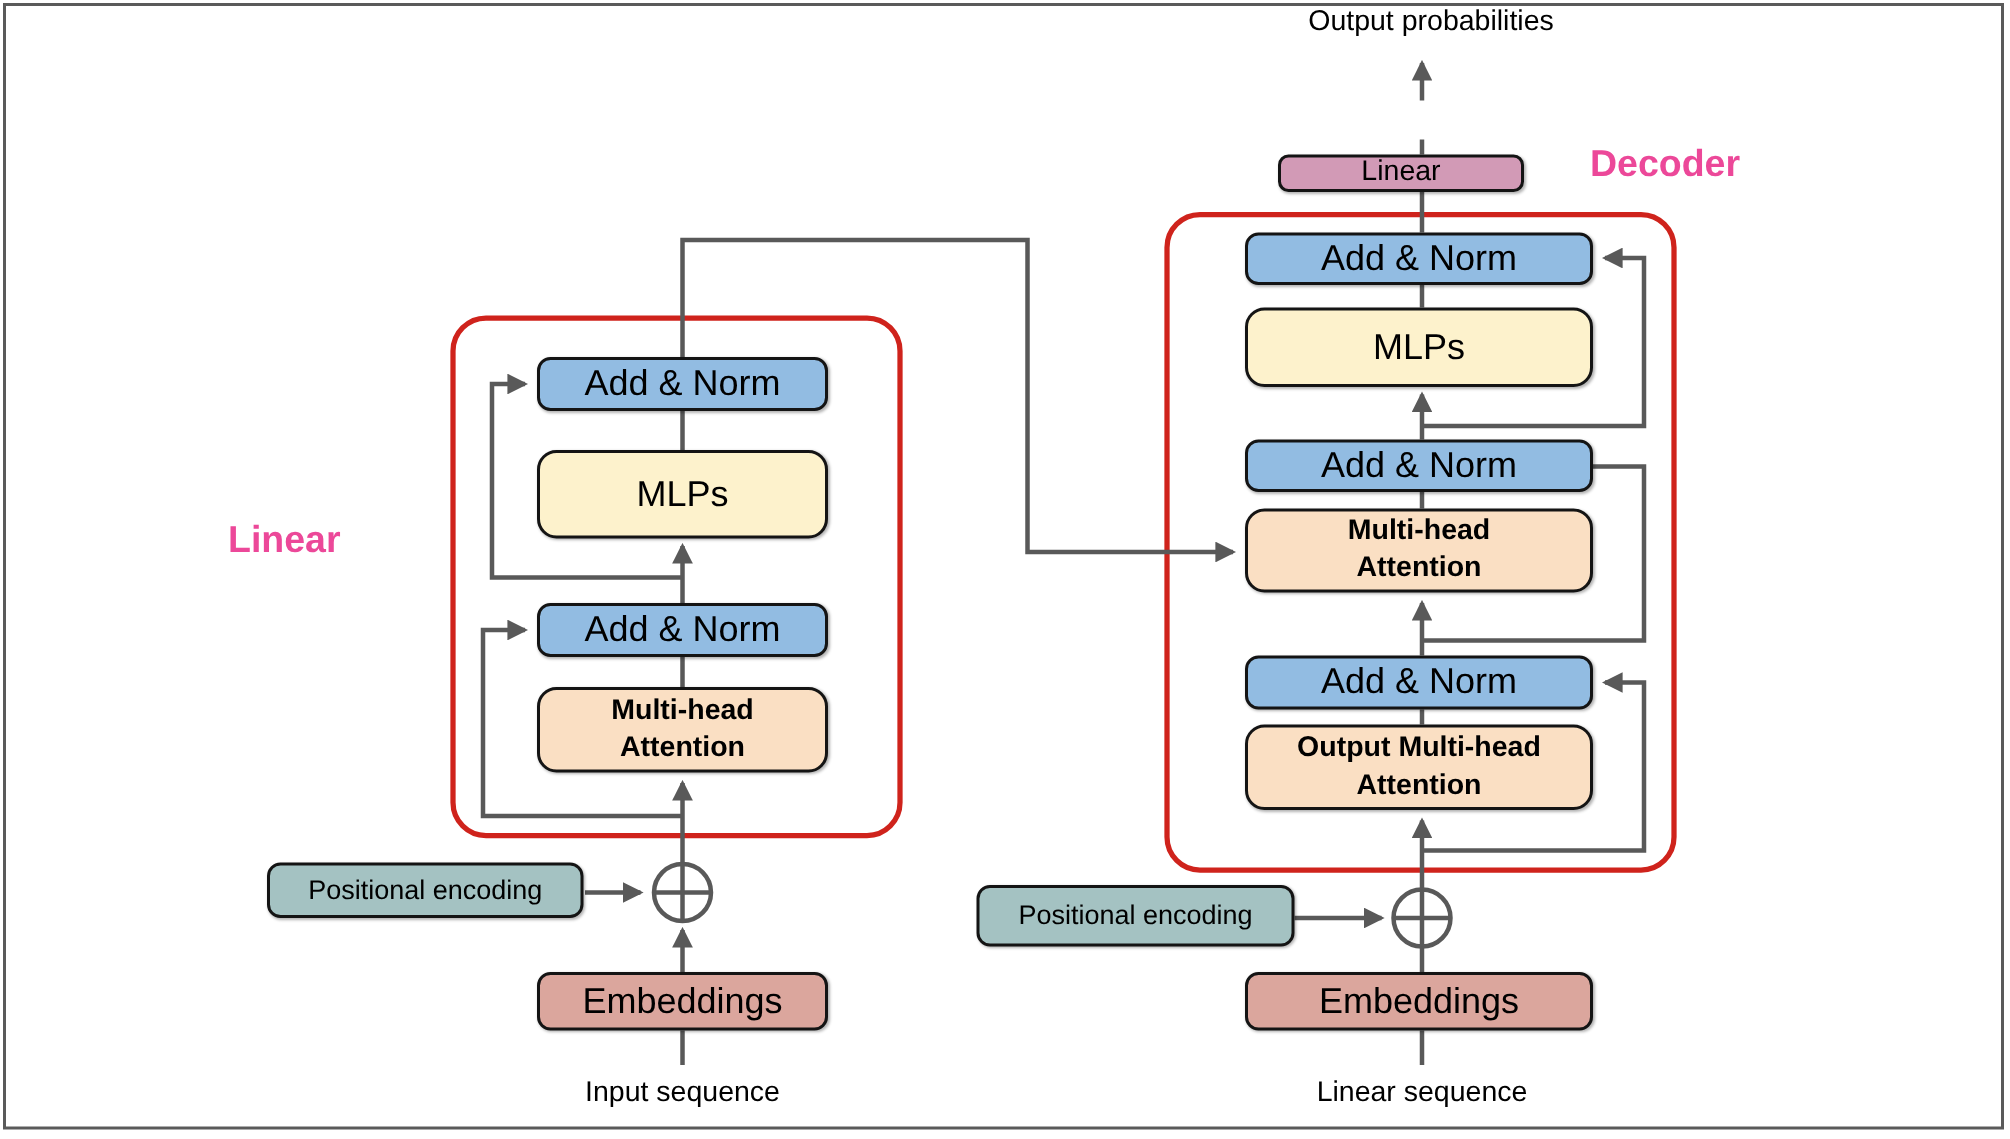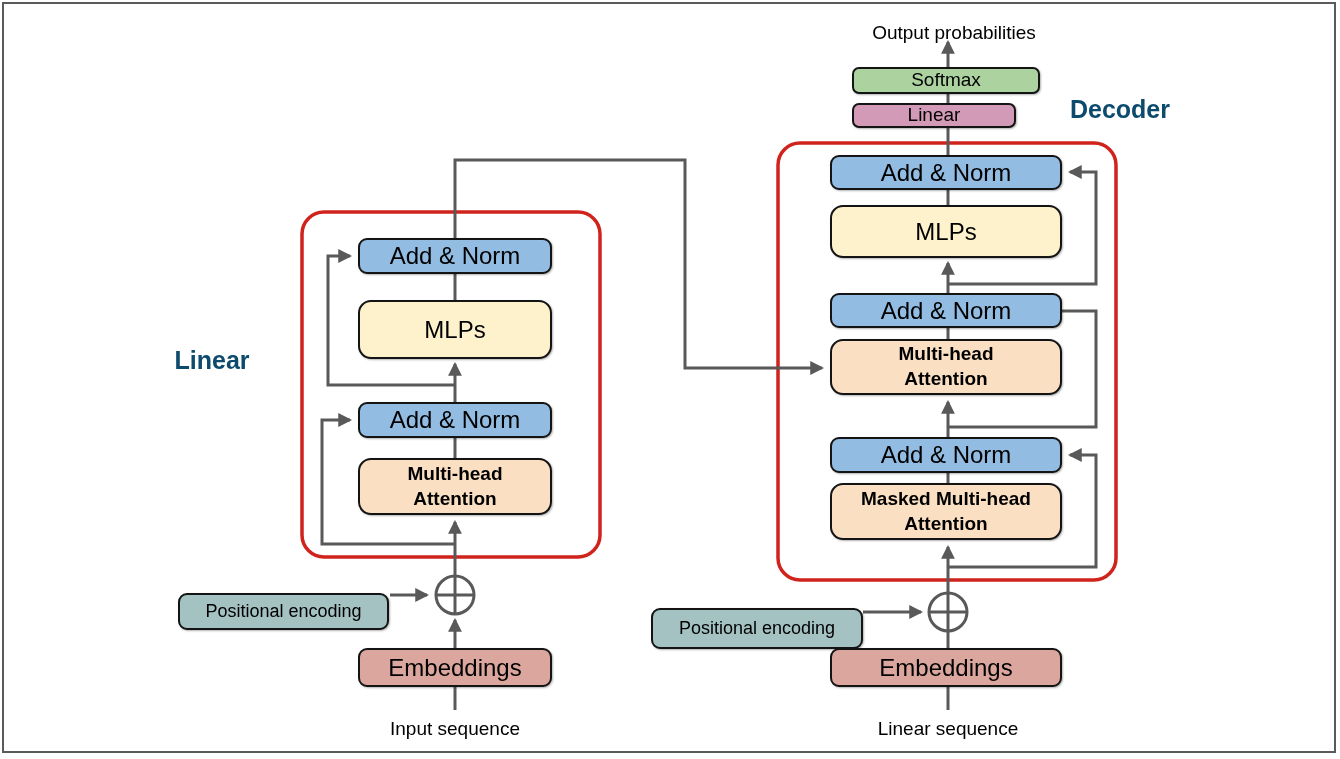--- a/index.html
+++ b/index.html
@@ -28,29 +28,29 @@
     box-shadow:1px 1px 2px rgba(0,0,0,0.30);
   }
   .r13{border-radius:13px;}
   .blue{background:var(--blue);}
   .yellow{background:var(--yellow);}
   .orange{background:var(--orange);font-weight:bold;}
   .green{background:var(--green);}
   .mauve{background:var(--mauve);}
   .teal{background:var(--teal);}
   .salmon{background:var(--salmon);}
-  .fs18{font-size:18px;margin-top:18px;}
+  .fs18{font-size:18px;}
   .fs19{font-size:19px;}
   .caption{
     position:absolute;z-index:2;text-align:center;
     font-size:19px;color:#000;
   }
   .fig-title{
     position:absolute;z-index:2;
-    font-size:25px;font-weight:bold;color:#0c4a6e;text-align:center;
+    font-size:25px;font-weight:bold;color:#ec4899;
   }
 </style>
 </head>
 <body>
 
 <div class="canvas">
 
   <svg class="wires" width="1340" height="759" viewBox="0 0 1340 759">
     <defs>
       <marker id="arr" viewBox="0 0 10 10" refX="8.5" refY="5" markerWidth="4.6" markerHeight="4.6" orient="auto-start-reverse">
@@ -104,30 +104,29 @@
   </svg>
 
   <div class="caption fs18" style="left:864px;top:4px;width:180px;">Output probabilities</div>
 
   <div class="fig-title" style="left:152px;top:346px;width:120px;">Linear</div>
   <div class="fig-title" style="left:1060px;top:95px;width:120px;">Decoder</div>
 
   <div class="caption" style="left:375px;top:718px;width:160px;">Input sequence</div>
   <div class="caption" style="left:858px;top:718px;width:180px;">Linear sequence</div>
 
-  <div class="node green fs19" style="left:852px;top:67px;width:188px;height:27px;border-radius:7px;">Softmax</div>
   <div class="node mauve fs19" style="left:852px;top:103px;width:164px;height:25px;border-radius:7px;">Linear</div>
 
   <div class="node blue" style="left:830px;top:155px;width:232px;height:35px;">Add &amp; Norm</div>
   <div class="node yellow r13" style="left:830px;top:205px;width:232px;height:53px;">MLPs</div>
   <div class="node blue" style="left:830px;top:293px;width:232px;height:35px;">Add &amp; Norm</div>
   <div class="node orange r13 fs19" style="left:830px;top:339px;width:232px;height:56px;">Multi-head
 Attention</div>
   <div class="node blue" style="left:830px;top:437px;width:232px;height:36px;">Add &amp; Norm</div>
-  <div class="node orange r13 fs19" style="left:830px;top:483px;width:232px;height:57px;">Masked Multi-head
+  <div class="node orange r13 fs19" style="left:830px;top:483px;width:232px;height:57px;">Output Multi-head
 Attention</div>
   <div class="node teal fs18" style="left:651px;top:590px;width:212px;height:41px;">Positional encoding</div>
   <div class="node salmon" style="left:830px;top:648px;width:232px;height:39px;">Embeddings</div>
 
   <div class="node blue" style="left:358px;top:238px;width:194px;height:36px;">Add &amp; Norm</div>
   <div class="node yellow r13" style="left:358px;top:300px;width:194px;height:59px;">MLPs</div>
   <div class="node blue" style="left:358px;top:402px;width:194px;height:36px;">Add &amp; Norm</div>
   <div class="node orange r13 fs19" style="left:358px;top:458px;width:194px;height:57px;">Multi-head
 Attention</div>
   <div class="node teal fs18" style="left:178px;top:575px;width:211px;height:37px;">Positional encoding</div>

